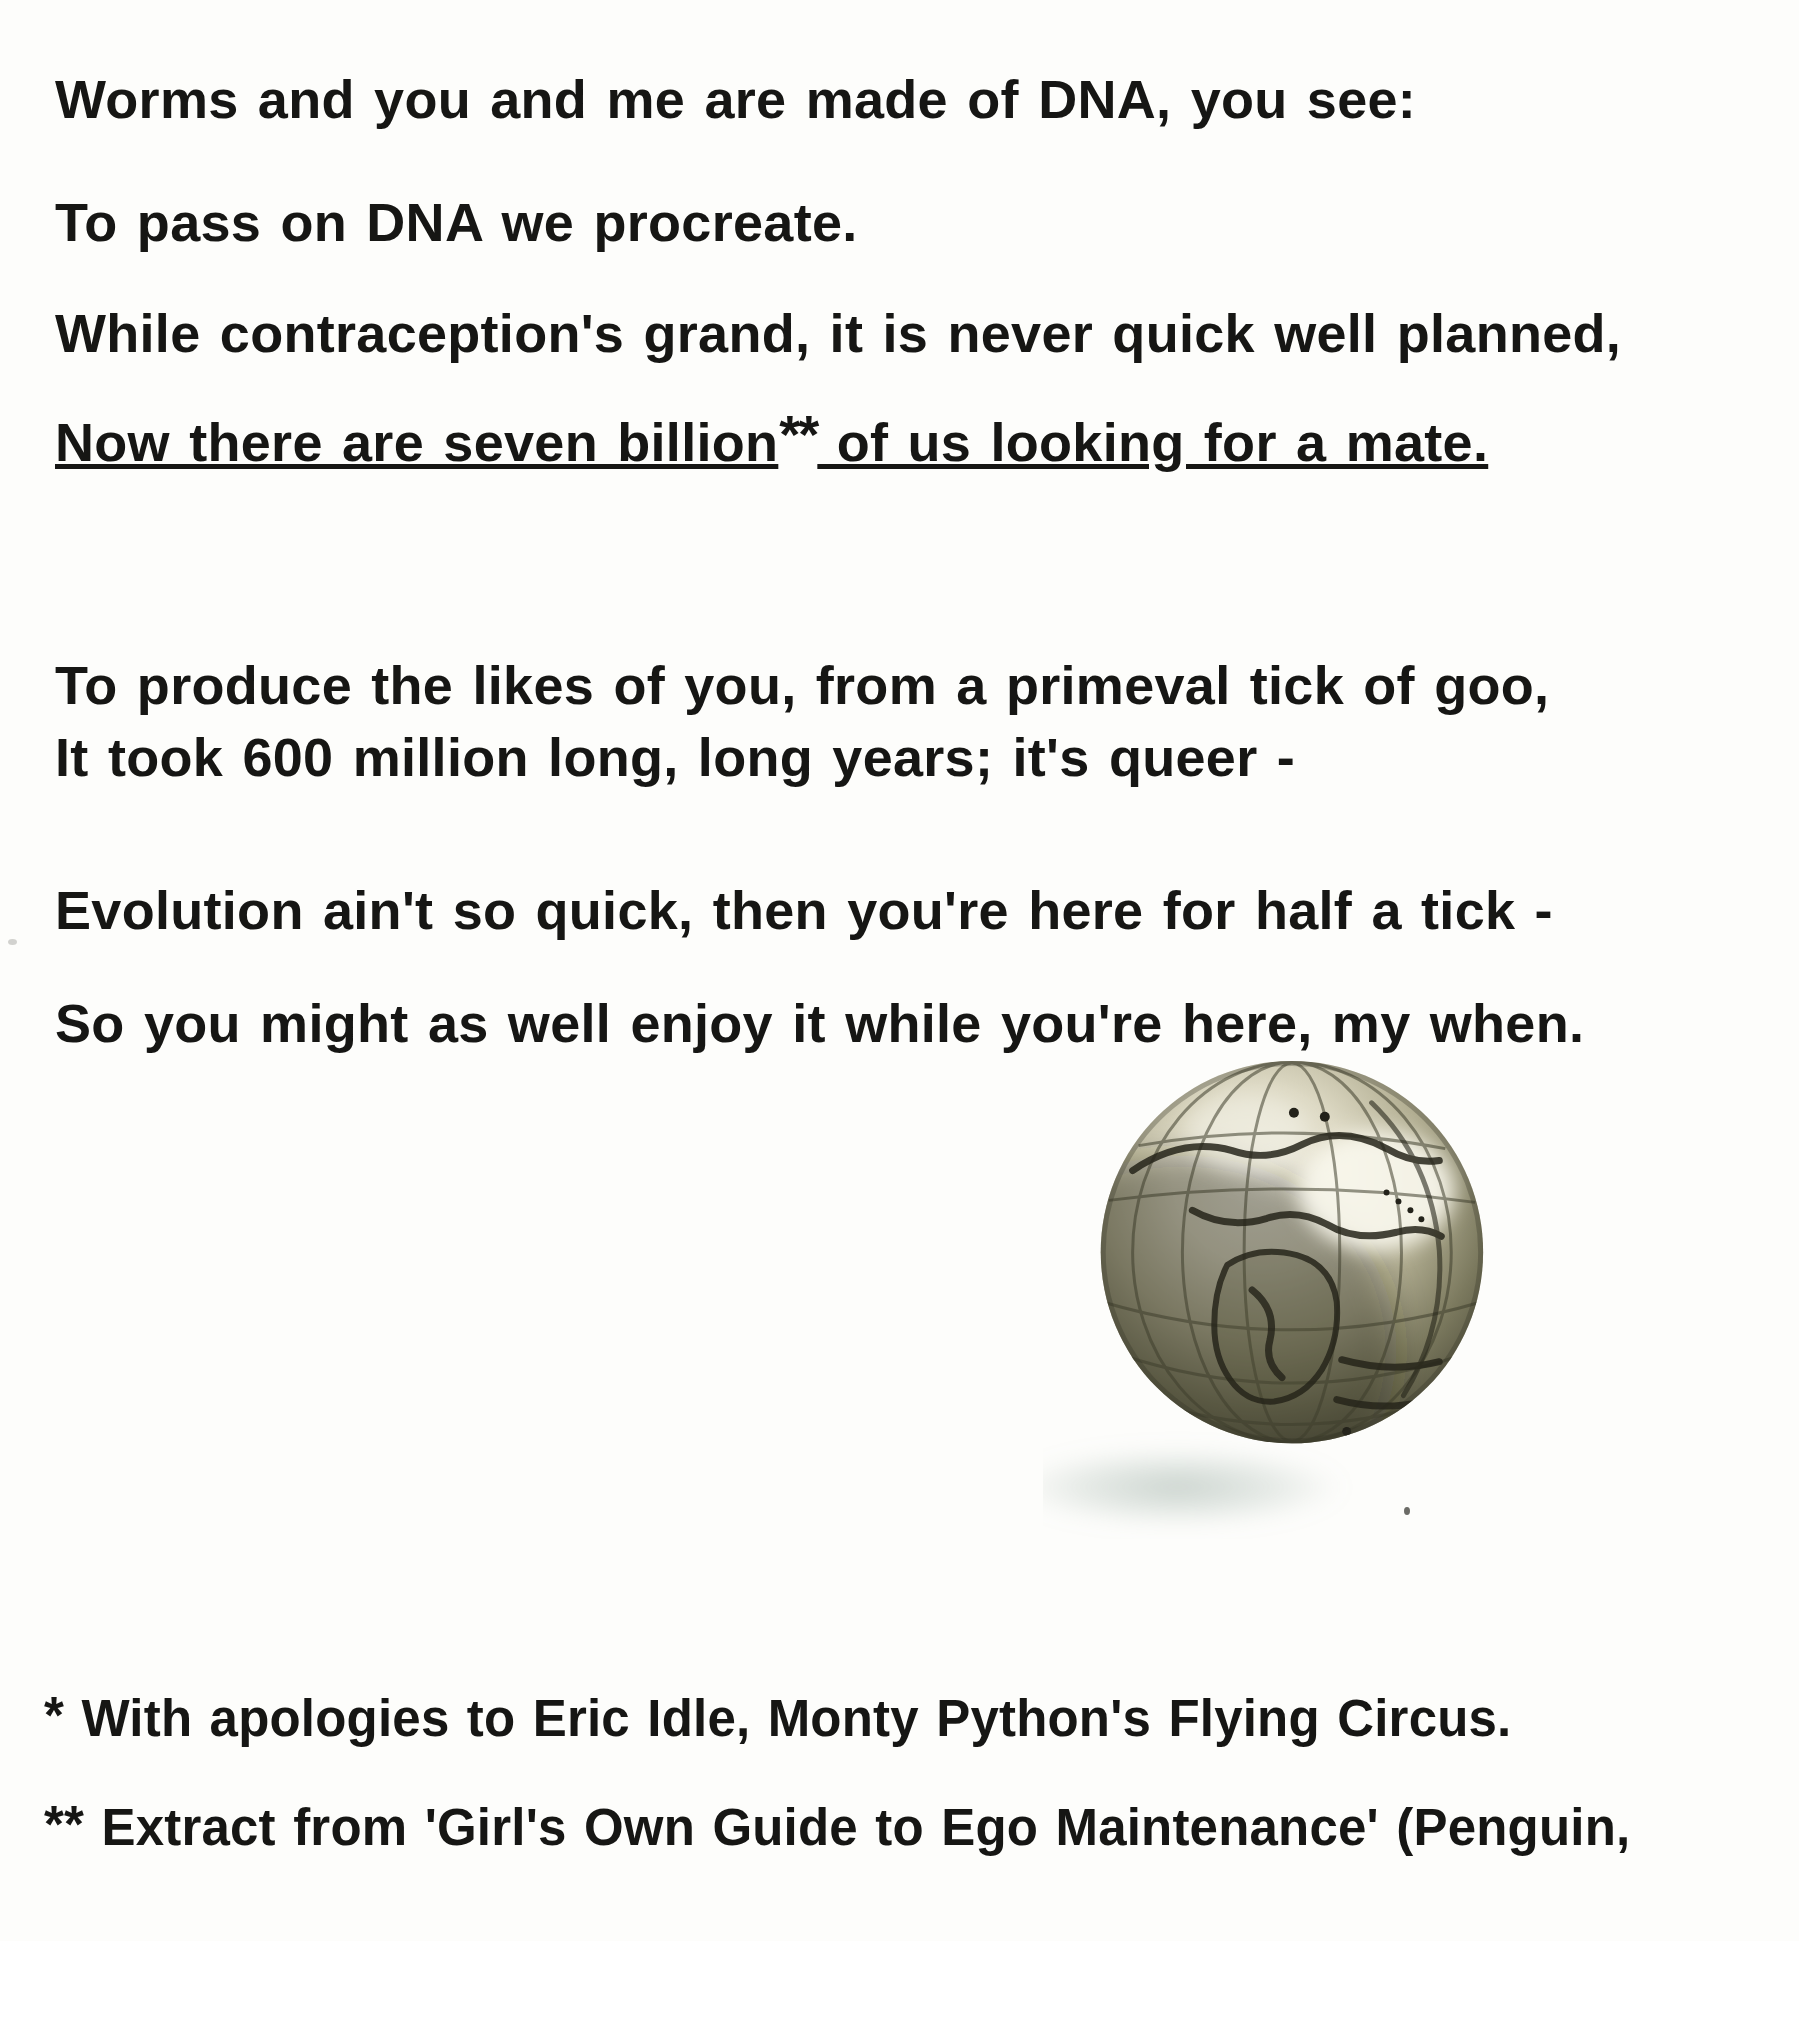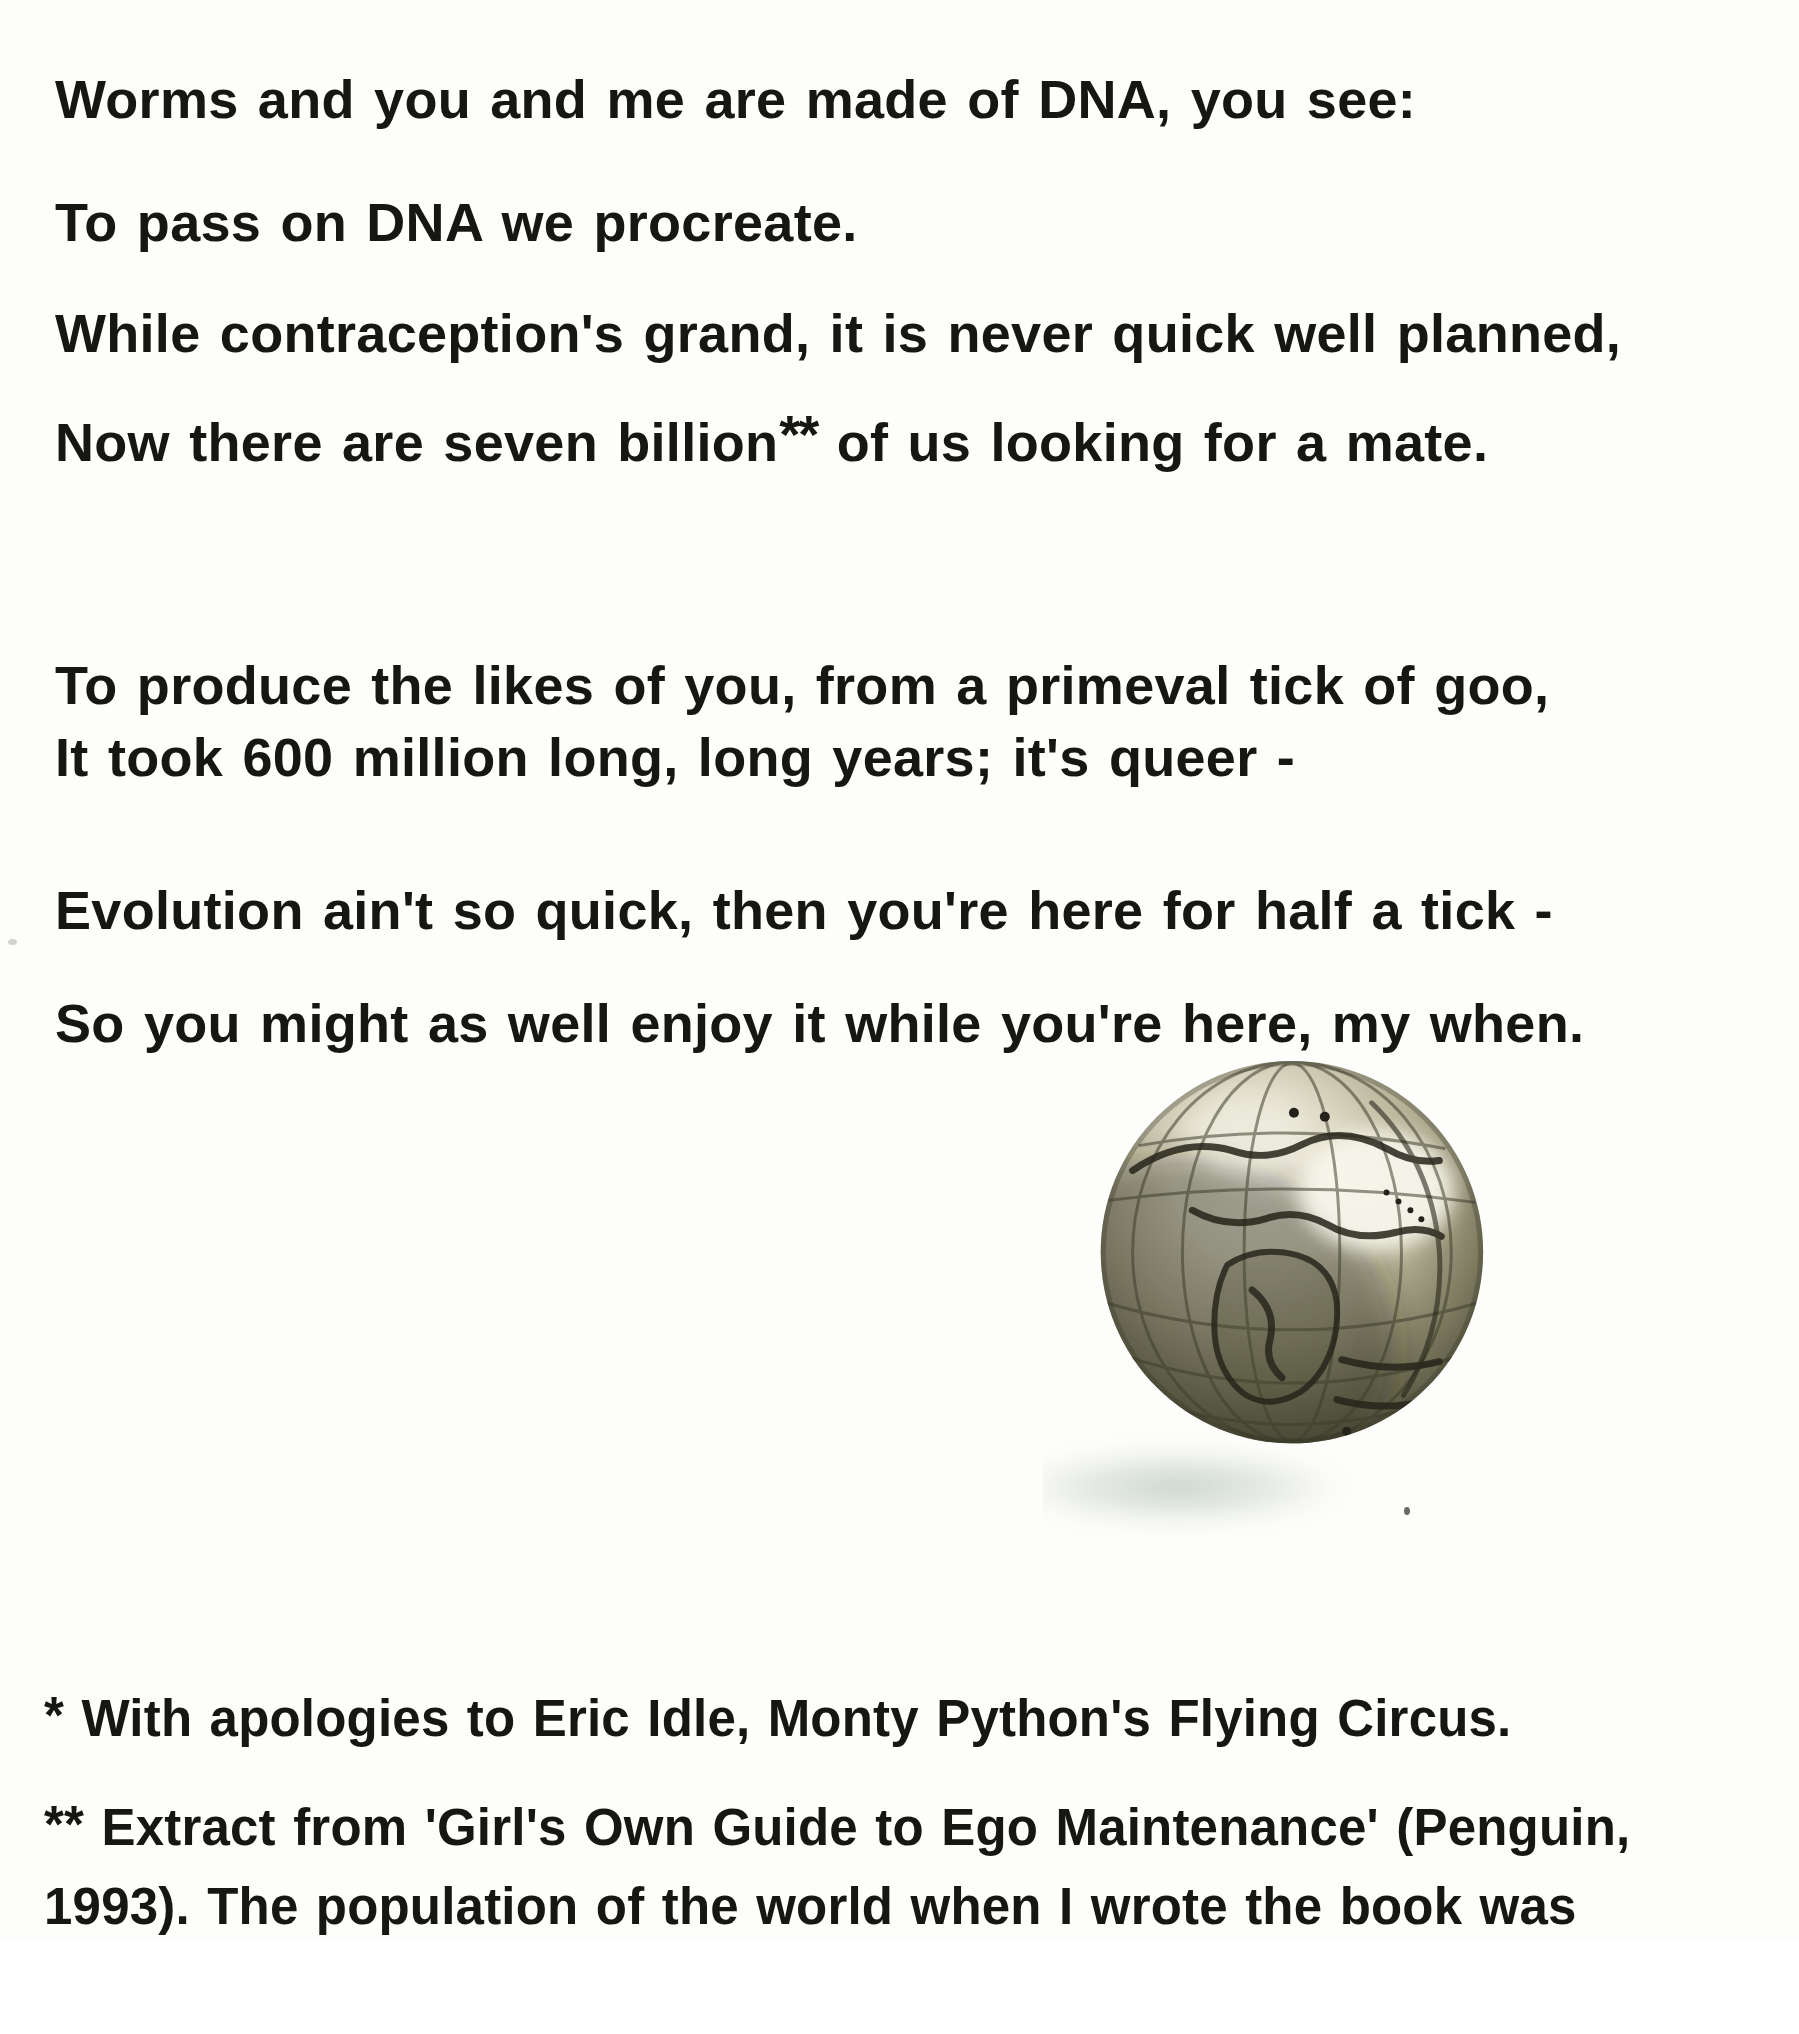--- a/index.html
+++ b/index.html
@@ -39,21 +39,21 @@
     font-size: 51px;
     line-height: 79px;
     letter-spacing: 0.2px;
     word-spacing: 3px;
     white-space: nowrap;
   }
   .fnmark { display: inline-block; position: relative; top: -0.05em; }
   .l1 { top: 18px; }
   .l2 { top: 141px; }
   .l3 { top: 252px; }
-  .l4 { top: 361px; }
+  .l4 { top: 361px; text-decoration: underline; }
   .l5 { top: 604px; }
   .l6 { top: 676px; }
   .l7 { top: 829px; }
   .l8 { top: 942px; }
   .fn1 { top: 1628px; }
   .fn2 { top: 1737px; }
   .globe {
     position: absolute;
     left: 1043px;
     top: 1041px;
@@ -157,20 +157,20 @@
           <circle cx="380" cy="179" r="3"></circle>
       </g>
 
       <circle cx="250" cy="212" r="190" fill="none" stroke="rgba(50,50,38,0.30)" stroke-width="6"></circle>
     </g>
   </svg>
 
   <section>
     <p class="fnote fn1"><span class="fnmark">*</span> <span>With apologies to Eric Idle, Monty Python's Flying Circus.</span></p>
 
-    <p class="fnote fn2"><span class="fnmark">**</span> <span>Extract from 'Girl's Own Guide to Ego Maintenance' (Penguin,</span><br><span>1993). The population of the world when I wrote the book was</span><br><span>4 Billion.</span></p>
+    <p class="fnote fn2"><span class="fnmark">**</span> <span>Extract from 'Girl's Own Guide to Ego Maintenance' (Penguin,</span><br><br><span>4 Billion.</span></p>
   </section>
 
   <div class="speck speck-a"></div>
   <div class="speck speck-b"></div>
 
 </main>
 
 
 </body></html>

